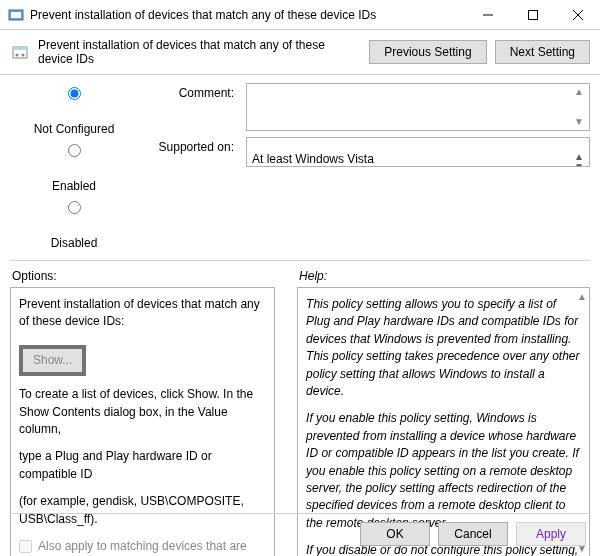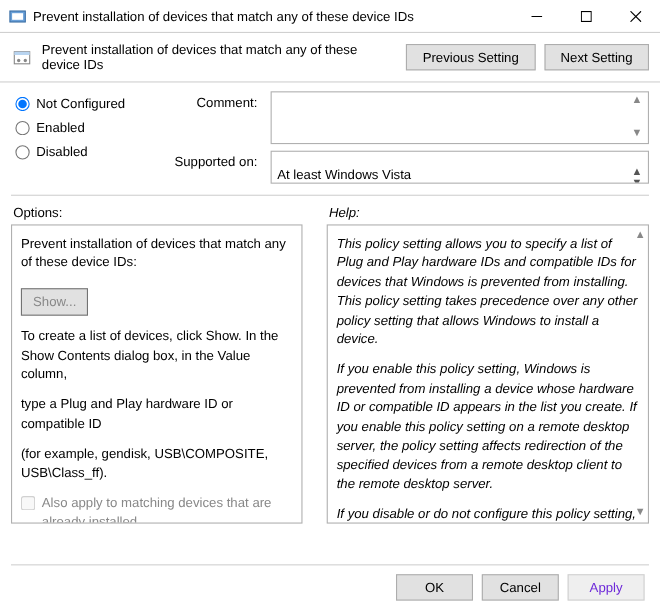--- a/index.html
+++ b/index.html
@@ -11,38 +11,38 @@
 .titlebar .wbtn { width: 45px; height: 30px; display: flex; align-items: center; justify-content: center; color: #000; }
 
 .header { display: flex; align-items: center; padding: 8px 10px; border-bottom: 1px solid #d0d0d0; gap: 8px; }
 .header .hicon { width: 20px; height: 20px; display:flex; align-items:center; justify-content:center; }
 .header .htitle { flex: 1; font-size: 12px; }
 .win-btn { background: #e1e1e1; border: 1px solid #adadad; padding: 4px 14px; font-size: 12px; min-width: 90px; text-align: center; cursor: pointer; }
 .win-btn:disabled { color: #6d28d9; border-color: #d0d0d0; background: #efefef; cursor: default; }
 
 .config-row { display: flex; padding: 8px 10px 4px 14px; gap: 10px; }
 .radios { width: 120px; display: flex; flex-direction: column; gap: 8px; padding-top: 4px; }
-.radio-item { display: flex; align-items: center; gap: 6px; font-size: 12px; }
+.radio-item { display: flex; align-items: center; gap: 22px; font-size: 12px; flex-direction: column; }
 .radio-item input { margin: 0; }
 .right-col { flex: 1; display: flex; flex-direction: column; gap: 6px; }
 .lbl-row { display: flex; gap: 12px; }
 .lbl-row .lbl { width: 90px; text-align: right; padding-top: 3px; }
 .txtbox { flex: 1; border: 1px solid #b0b0b0; background: #fff; font-size: 12px; padding: 3px 5px; resize: none; min-height: 48px; position: relative; }
 .support-box { flex:1; border:1px solid #b0b0b0; background:#fff; font-size:12px; padding:14px 5px; height:24px; overflow:hidden; display:flex; justify-content:space-between; }
 .scroll-arrows { color:#555; font-size:10px; display:flex; flex-direction:column; justify-content:space-between; line-height:1; }
 
 .divider { border-top: 1px solid #d0d0d0; margin: 6px 10px; }
 
 .panes { display: flex; padding: 0 10px 8px 10px; height: 300px; gap: 22px; }
 .pane-col { display:flex; flex-direction:column; flex:1; }
 .pane-label { font-size:12px; padding: 2px 0 4px 2px; }
 .pane { border: 1px solid #b0b0b0; flex:1; padding: 8px; font-size: 12px; line-height: 1.45; overflow: hidden; position:relative; }
 .pane .scroll-v { position:absolute; right:2px; top:2px; bottom:2px; width:10px; display:flex; flex-direction:column; justify-content:space-between; color:#888; font-size:10px; pointer-events:none; }
 .pane p { margin-bottom: 10px; }
-.show-btn { display:inline-block; background:#e1e1e1; border:1px solid #737373; padding:3px 10px; color:#888; margin: 4px 0 10px 0; font-size:12px; }
+.show-btn { display:inline-block; background:#e1e1e1; border:4px solid #737373; padding:3px 10px; color:#888; margin: 4px 0 10px 0; font-size:12px; }
 .chk-row { display:flex; gap:6px; align-items:flex-start; color:#888; margin-top:6px; }
 .chk-row input { margin-top:2px; }
 
 .footer { position:absolute; bottom:10px; right:14px; display:flex; gap:8px; }
 .footer-sep { position:absolute; bottom:42px; left:10px; right:10px; border-top:1px solid #d0d0d0; }
 .txtbox-arrows { color:#888; font-size:10px; line-height:1; display:flex; flex-direction:column; justify-content:space-between; margin-left:4px;}
 </style>
 </head>
 <body>
 

